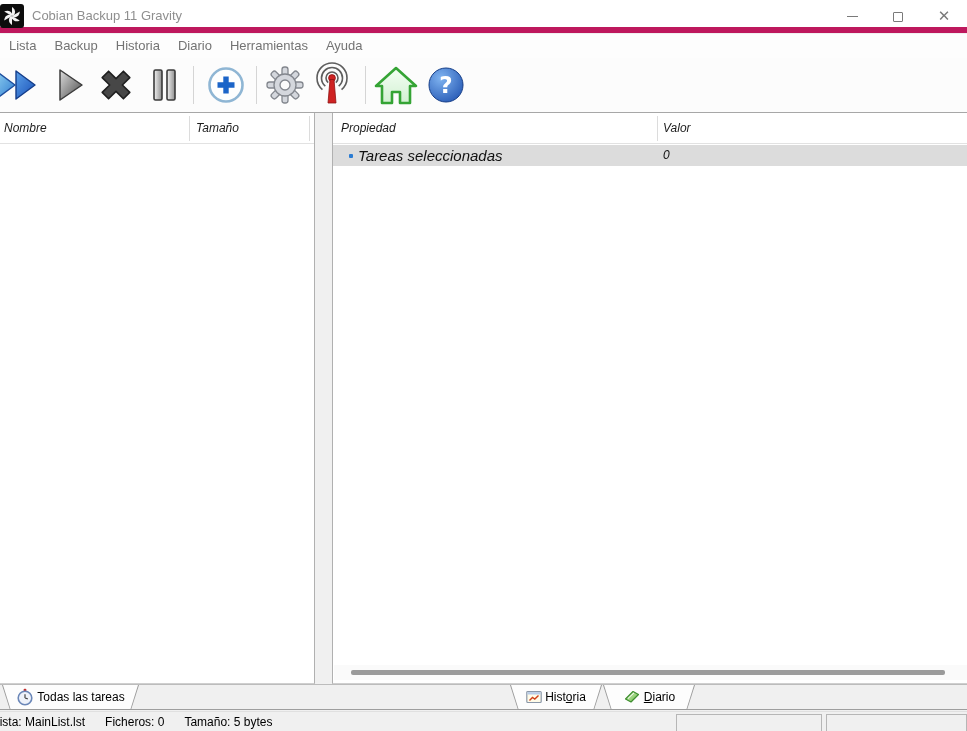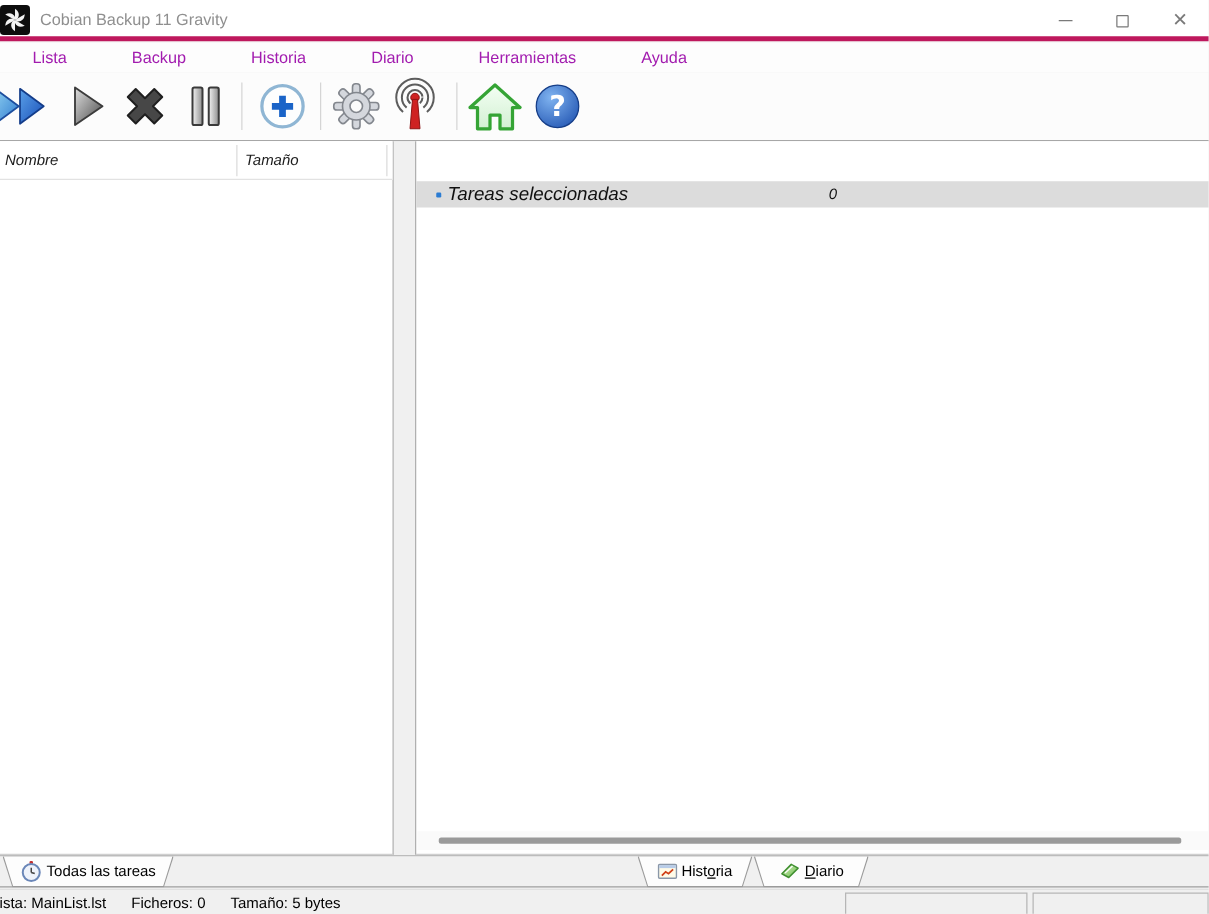--- a/index.html
+++ b/index.html
@@ -1,32 +1,32 @@
 <!DOCTYPE html>
 <html><head>
 <meta charset="utf-8">
 <style>
   * { box-sizing: border-box; margin: 0; padding: 0; }
   html, body { width: 967px; height: 731px; overflow: hidden; }
   body { font-family: "Liberation Sans", "DejaVu Sans", sans-serif; background: #f0f0f0; }
   #window { position: absolute; width: 967px; height: 731px; background: #f0f0f0; overflow: hidden; }
 
   
-  .titlebar { position: absolute; top: 0; left: 0; right: 0; height: 33px; background: #ffffff; border-bottom: 4px solid #be185d; }
+  .titlebar { position: absolute; top: 0; left: 0; right: 0; height: 33px; background: #ffffff; border-bottom: 6px solid #be185d; }
   .app-icon { position: absolute; left: 0; top: 4px; width: 24px; height: 24px; background: #0d0d0d; border-radius: 3px; }
   .title-text { position: absolute; left: 32px; top: 8px; font-size: 13px; color: #8f8f8f; white-space: nowrap; }
   .win-controls { position: absolute; right: 0; top: 0; height: 33px; display: flex; }
   .win-btn { width: 46px; height: 33px; display: flex; align-items: center; justify-content: center; }
   .glyph-min { width: 11px; height: 1px; background: #7a7a7a; }
   .glyph-max { width: 10px; height: 10px; border: 1px solid #7a7a7a; border-radius: 1px; }
   .glyph-close { font-size: 15px; color: #7a7a7a; line-height: 1; font-family: "DejaVu Sans", sans-serif; }
 
   
   .menubar { position: absolute; top: 34px; left: 0; right: 0; height: 24px; background: #fdfdfd; display: flex; align-items: center; }
-  .menu-item { padding: 0 26px; font-size: 13px; color: #a21caf; height: 24px; line-height: 24px; cursor: default; }
+  .menu-item { padding: 0 9px; font-size: 13px; color: #737373; height: 24px; line-height: 24px; cursor: default; }
 
   
   .toolbar { position: absolute; top: 58px; left: 0; right: 0; height: 55px; background: #fcfcfc; border-bottom: 1px solid #a7a7a7; }
   .tbtn { position: absolute; top: 0; height: 54px; display: flex; align-items: center; justify-content: center; }
   .tsep { position: absolute; top: 8px; width: 1px; height: 38px; background: #d5d5d5; }
 
   
   .content { position: absolute; top: 113px; left: 0; right: 0; height: 571px; background: #f0f0f0; font-style: italic; }
   .panel { position: absolute; top: 0; bottom: 0; background: #ffffff; }
   .panel-left { left: 0; width: 315px; border-right: 1px solid #b0b0b0; border-bottom: 1px solid #cfcfcf; }
@@ -207,20 +207,25 @@
       <div class="hdr-row">
         <div class="hdr-cell" style="left:4px">Nombre</div>
         <div class="hdr-cell" style="left:196px">Tamaño</div>
         <div class="col-sep" style="left:189px"></div>
         <div class="col-sep" style="left:309px"></div>
       </div>
       <div class="list-body"></div>
     </div>
 
     <div class="panel panel-right">
+      <div class="hdr-row">
+        <div class="hdr-cell" style="left:8px">Propiedad</div>
+        <div class="hdr-cell" style="left:330px">Valor</div>
+        <div class="col-sep" style="left:324px"></div>
+      </div>
       <div class="prop-row">
         <div class="prop-bullet"></div>
         <div class="prop-name">Tareas seleccionadas</div>
         <div class="prop-value">0</div>
       </div>
       <div class="hscroll">
         <div class="hscroll-thumb"></div>
       </div>
     </div>
   </div>

